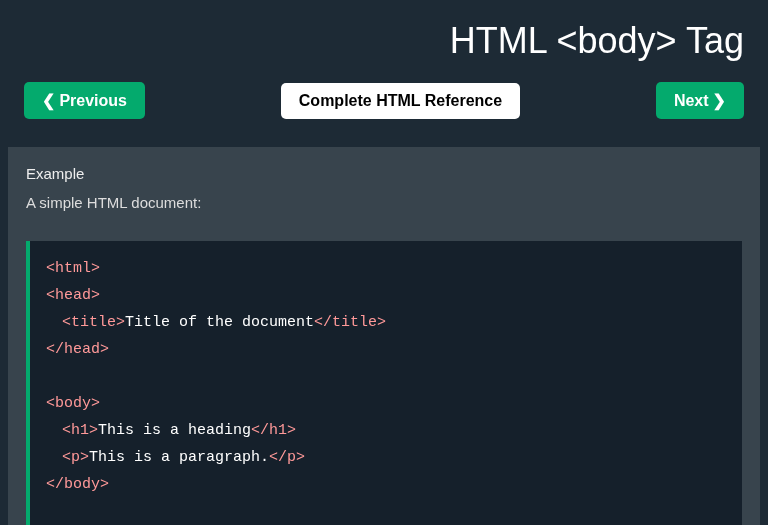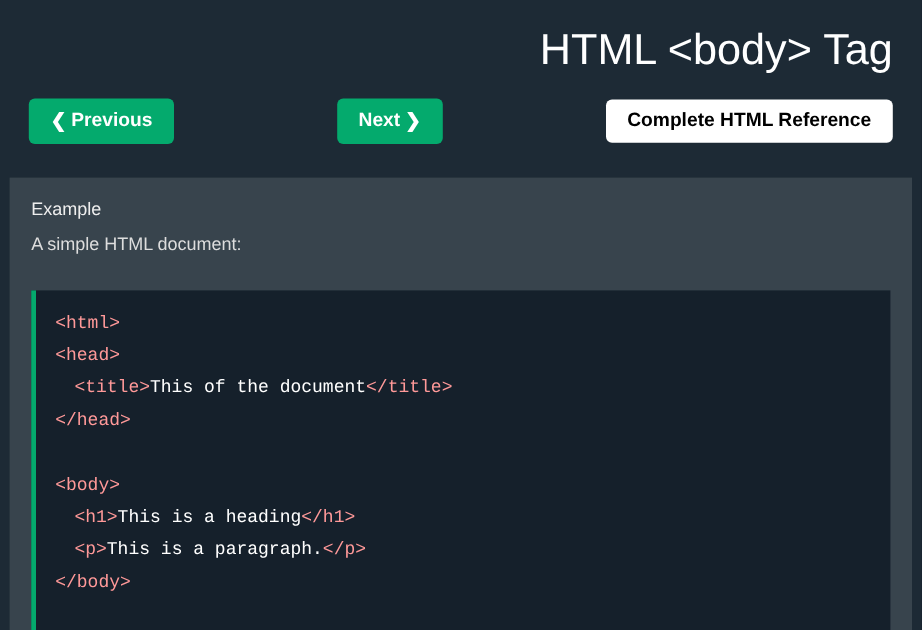--- a/index.html
+++ b/index.html
@@ -73,35 +73,35 @@
 </head>
 <body>
 
 <h1 class="page-title">HTML &lt;body&gt; Tag</h1>
 
 <div class="nav-row">
   <button class="btn btn-green">
     <span class="chev">❮</span>
     <span>Previous</span>
   </button>
+  <button class="btn btn-white">
+    <span>Complete HTML Reference</span>
+  </button>
   <button class="btn btn-green">
     <span>Next</span>
     <span class="chev">❯</span>
-  </button>
-  <button class="btn btn-white">
-    <span>Complete HTML Reference</span>
   </button>
 </div>
 
 <div class="example-section">
   <h2 class="example-heading">Example</h2>
   <p class="example-desc">A simple HTML document:</p>
   <div class="code-block"><span class="tag-color">&lt;html&gt;</span>
 <span class="tag-color">&lt;head&gt;</span>
-<span class="indent1"><span class="tag-color">&lt;title&gt;</span><span>This of the document</span><span class="tag-color">&lt;/title&gt;</span></span>
+<span class="indent1"><span class="tag-color">&lt;title&gt;</span><span>Title of the document</span><span class="tag-color">&lt;/title&gt;</span></span>
 <span class="tag-color">&lt;/head&gt;</span>
 
 <span class="tag-color">&lt;body&gt;</span>
 <span class="indent1"><span class="tag-color">&lt;h1&gt;</span><span>This is a heading</span><span class="tag-color">&lt;/h1&gt;</span></span>
 <span class="indent1"><span class="tag-color">&lt;p&gt;</span><span>This is a paragraph.</span><span class="tag-color">&lt;/p&gt;</span></span>
 <span class="tag-color">&lt;/body&gt;</span>
 
 <span class="tag-color">&lt;/html&gt;</span></div>
 </div>
 

